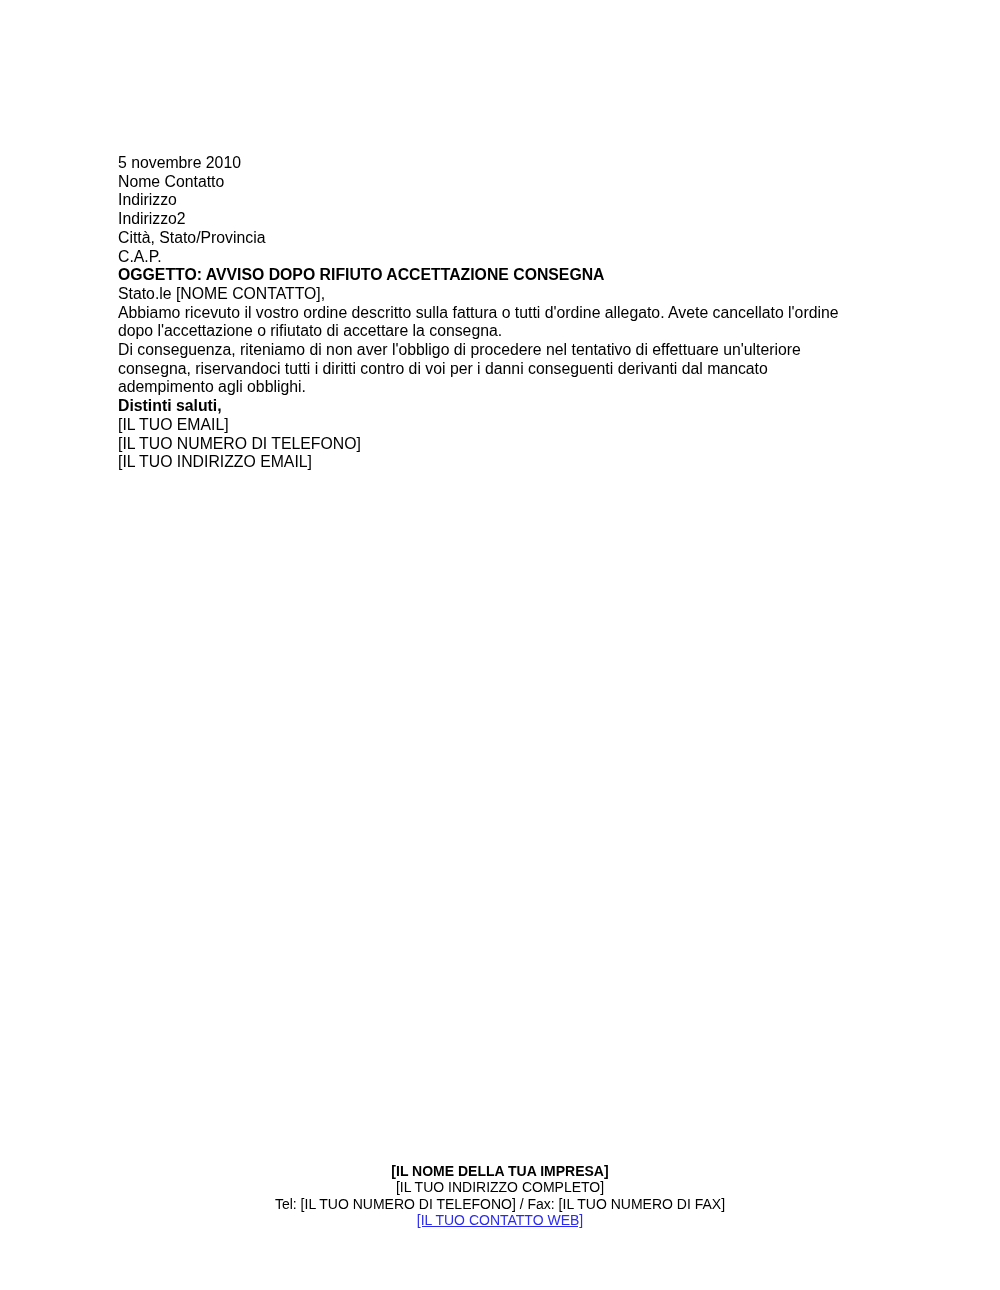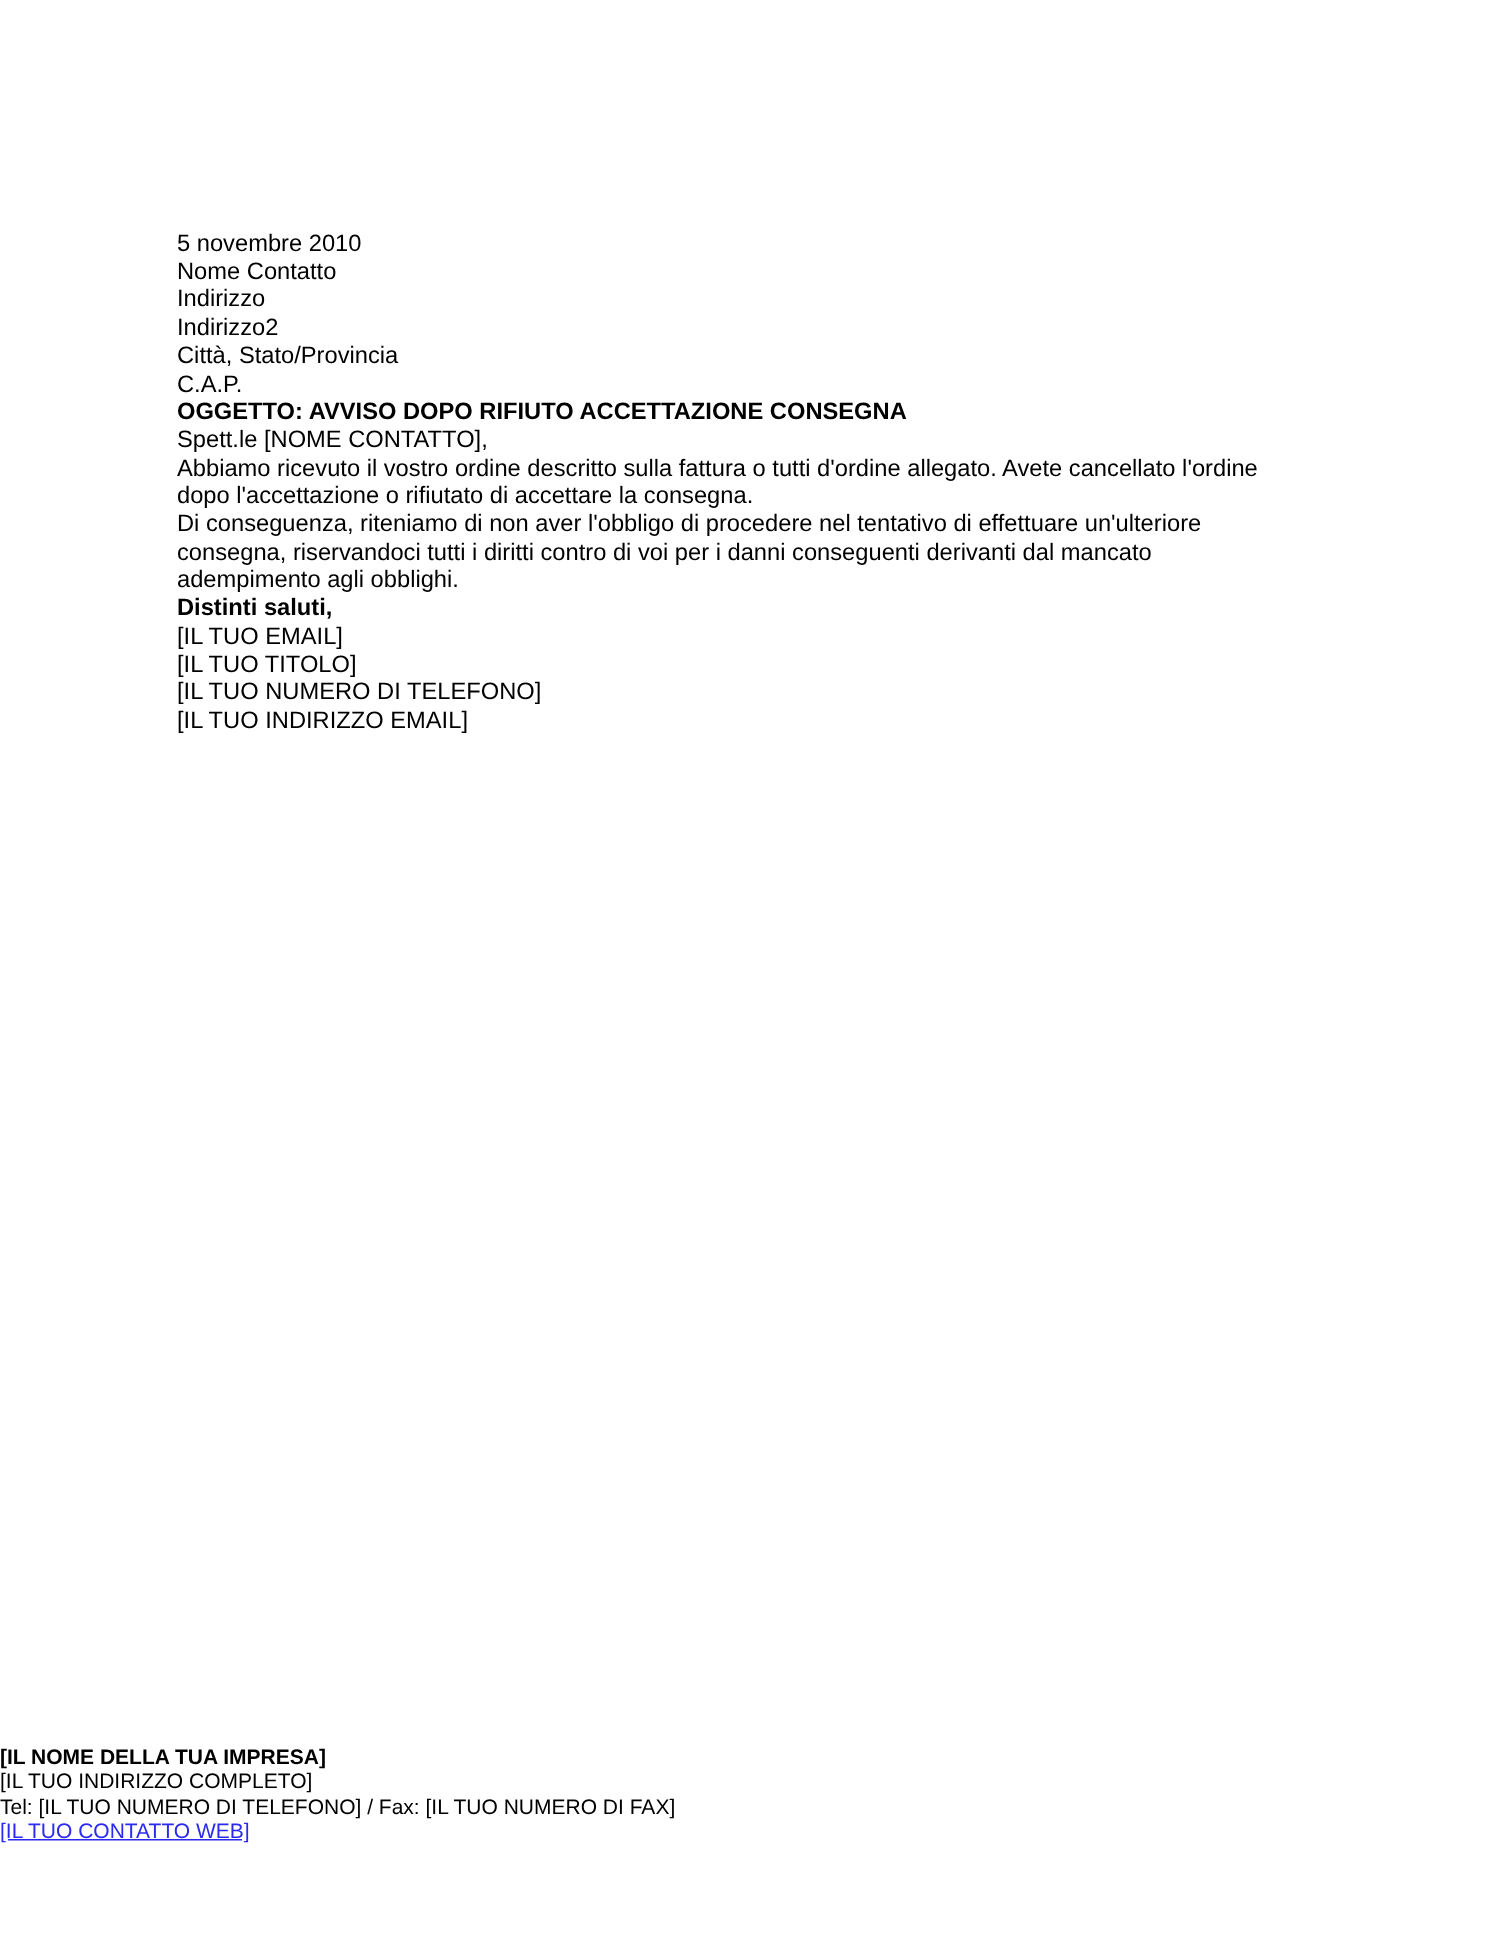--- a/index.html
+++ b/index.html
@@ -34,21 +34,21 @@
   .salutation-line   { margin-top: 37px; }
   .para-1            { margin-top: 18.7px; }
   .para-2            { margin-top: 18.7px; }
   .closing-line      { margin-top: 38.5px; font-weight: bold; }
   .signature-block   { margin-top: 73px; }
   .footer {
     position: absolute;
     left: 0;
     top: 1163px;
     width: 1000px;
-    text-align: left;
+    text-align: center;
     font-size: 14px;
     line-height: 16.4px;
   }
   .footer-company { font-weight: bold; }
   .footer a {
     color: var(--link, #2a2af0);
     text-decoration: underline;
     cursor: pointer;
   }
 </style>
@@ -64,31 +64,30 @@
     <div class="recipient-block">
       <div>Nome Contatto</div>
       <div>Indirizzo</div>
       <div>Indirizzo2</div>
       <div>Città, Stato/Provincia</div>
       <div>C.A.P.</div>
     </div>
 
     <div class="subject-line">OGGETTO: AVVISO DOPO RIFIUTO ACCETTAZIONE CONSEGNA</div>
 
-    <div class="salutation-line">Spett.le [NOME CONTATTO],</div>
+    <div class="salutation-line">Stato.le [NOME CONTATTO],</div>
 
     <p class="para-1">Abbiamo ricevuto il vostro ordine descritto sulla fattura o tutti d'ordine allegato. Avete cancellato l'ordine dopo l'accettazione o rifiutato di accettare la consegna.</p>
 
     <p class="para-2">Di conseguenza, riteniamo di non aver l'obbligo di procedere nel tentativo di effettuare un'ulteriore consegna, riservandoci tutti i diritti contro di voi per i danni conseguenti derivanti dal mancato adempimento agli obblighi.</p>
 
     <div class="closing-line">Distinti saluti,</div>
 
     <div class="signature-block">
       <div>[IL TUO EMAIL]</div>
-      <div>[IL TUO TITOLO]</div>
       <div>[IL TUO NUMERO DI TELEFONO]</div>
       <div>[IL TUO INDIRIZZO EMAIL]</div>
     </div>
 
   </div>
 
   <div class="footer">
     <div class="footer-company">[IL NOME DELLA TUA IMPRESA]</div>
     <div>[IL TUO INDIRIZZO COMPLETO]</div>
     <div>Tel: [IL TUO NUMERO DI TELEFONO] / Fax: [IL TUO NUMERO DI FAX]</div>

